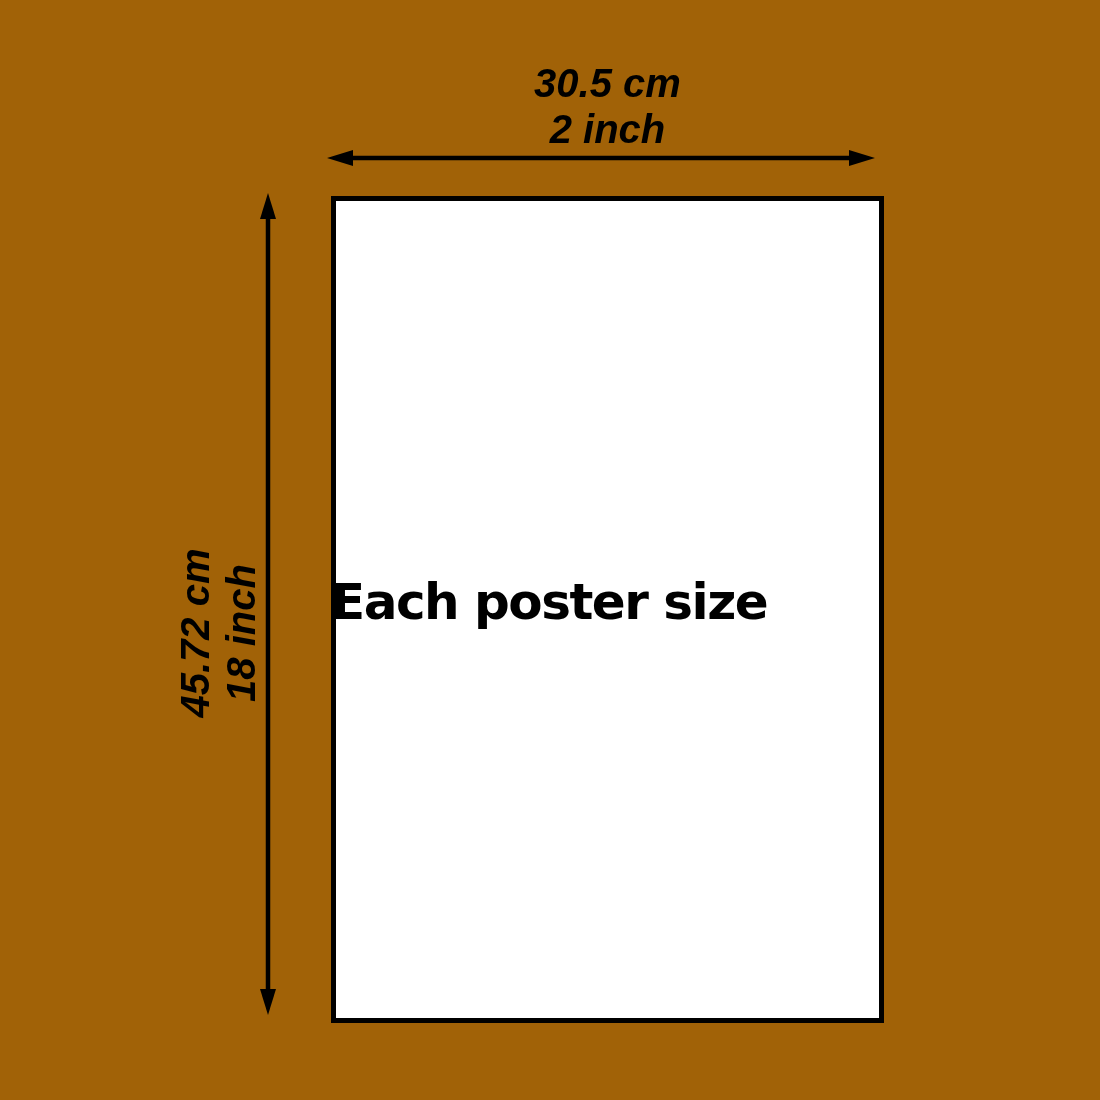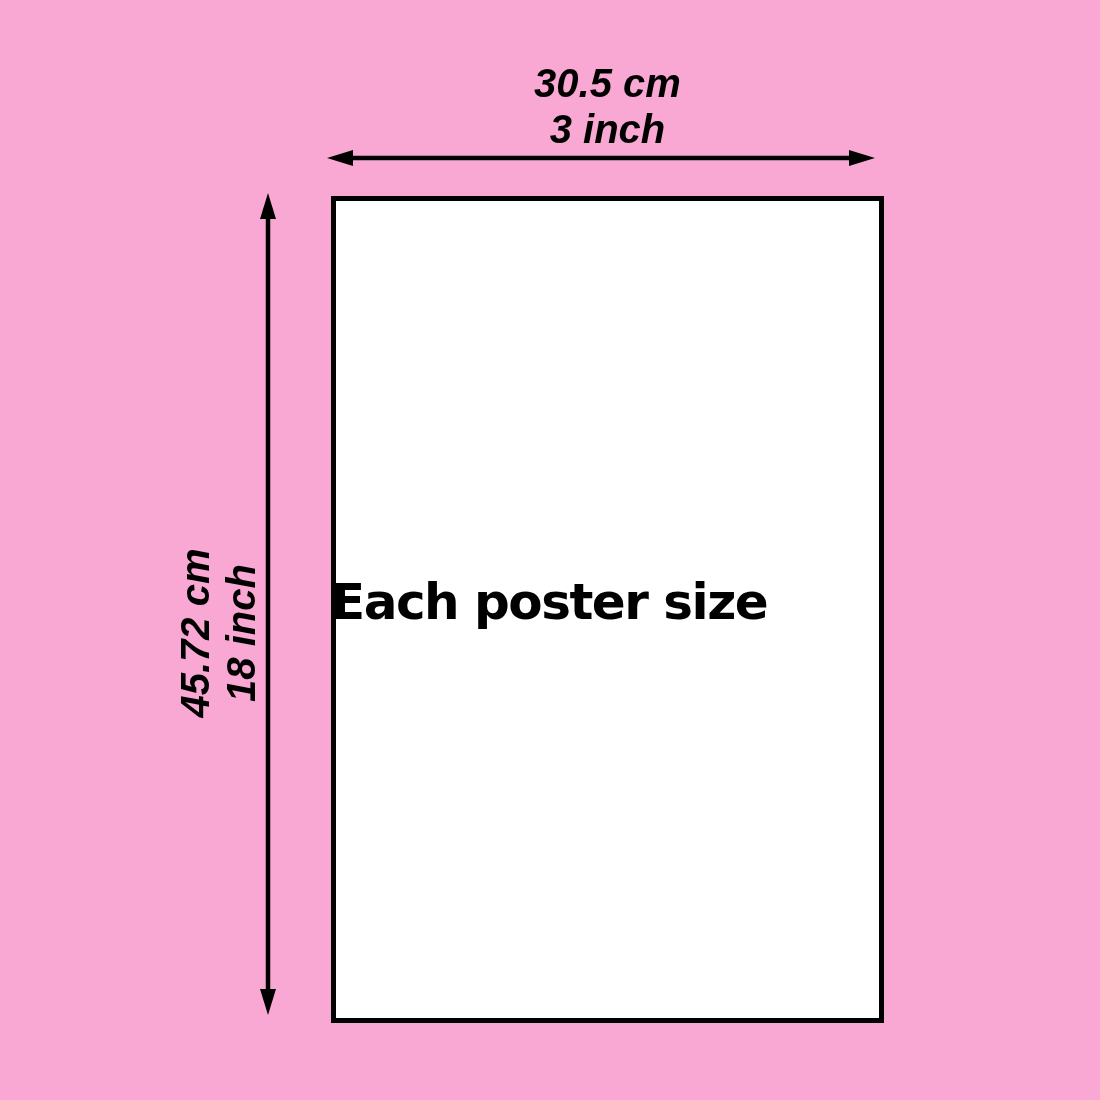--- a/index.html
+++ b/index.html
@@ -4,21 +4,21 @@
 <style>
   html, body {
     margin: 0;
     padding: 0;
     background: #ffffff;
   }
   #canvas {
     position: relative;
     width: 1100px;
     height: 1100px;
-    background: #f9a8d4;
+    background: #a16207;
     overflow: hidden;
     font-family: "Liberation Sans", sans-serif;
   }
   .dim-label {
     position: absolute;
     text-align: center;
     font-style: italic;
     font-weight: bold;
     font-size: 40px;
     line-height: 46px;
@@ -85,21 +85,21 @@
     stroke: none;
   }
 </style>
 </head>
 <body>
 
 <div id="canvas">
 
   <div class="dim-label" id="width-label">
     <span>30.5 cm</span>
-    <span>3 inch</span>
+    <span>2 inch</span>
   </div>
 
   <svg class="arrow-svg" id="width-arrow" width="552" height="24" viewBox="0 0 552 24">
     <line class="arrow-line" x1="24" y1="12" x2="528" y2="12"></line>
     <polygon class="arrow-head" points="2,12 28,4 28,20"></polygon>
     <polygon class="arrow-head" points="550,12 524,4 524,20"></polygon>
   </svg>
 
   <div class="dim-label" id="height-label">
     <span>45.72 cm</span>

